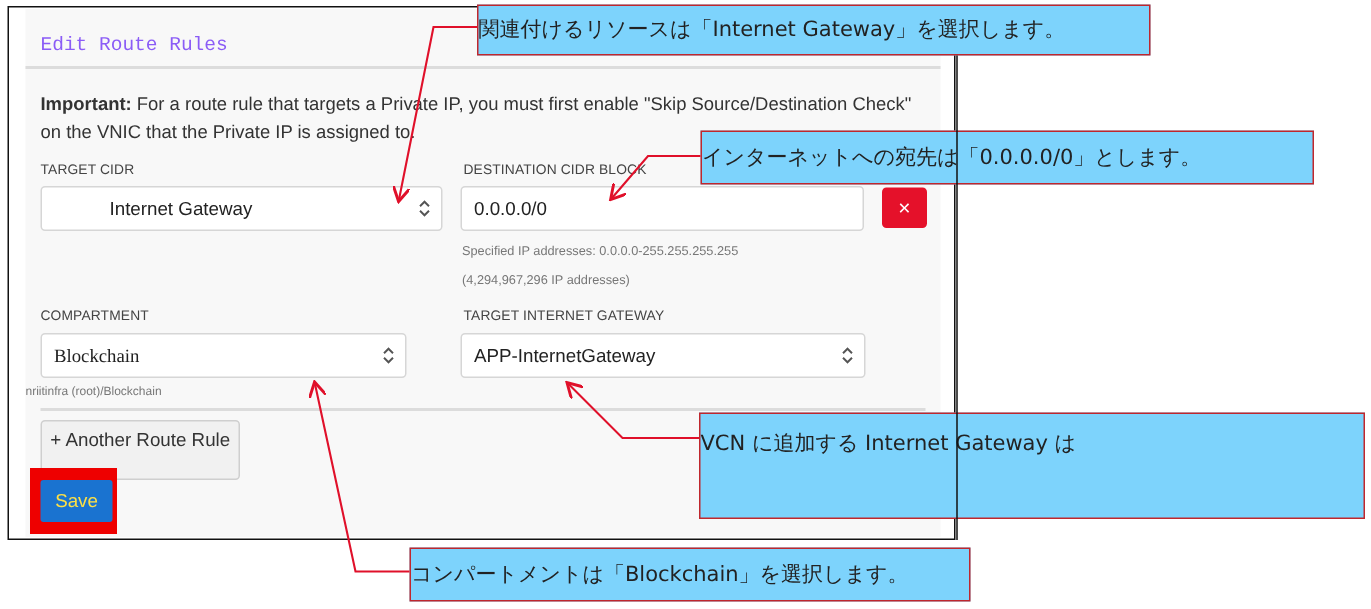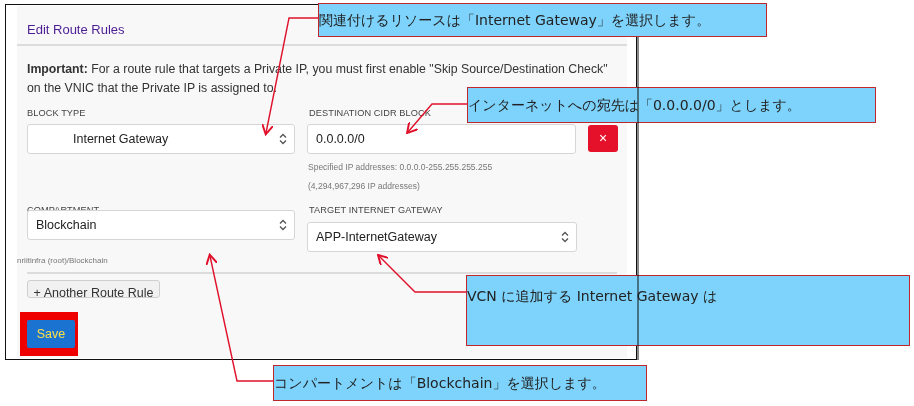--- a/index.html
+++ b/index.html
@@ -2,35 +2,35 @@
 <html><head>
 <meta charset="utf-8">
 <style>
   html, body { margin:0; padding:0; background:#ffffff; }
   body { width:914px; height:406px; position:relative; overflow:hidden;
          font-family:"Liberation Sans", sans-serif; color:#333; }
   .frame { position:absolute; left:5px; top:4px; width:632px; height:356px;
            border:1px solid #111; background:#fff; box-sizing:border-box; }
   .panel { position:absolute; left:17px; top:6px; width:610px; height:352px;
            background:#f8f8f8; }
-  .title { position:absolute; left:27px; top:22px; font-size:13px; color:#4c1d95; }
+  .title { position:absolute; left:27px; top:22px; font-size:13px; color:#8b5cf6;font-family:Liberation Mono, monospace; }
   .hr { position:absolute; left:17px; width:610px; height:2px; background:#dcdcdc; }
   .note { position:absolute; left:27px; top:60px; width:590px; font-size:12.3px;
           line-height:18.5px; color:#333; }
   .note b { font-weight:bold; }
   .lbl { position:absolute; font-size:9.2px; color:#444; letter-spacing:0.1px; }
   .select { position:absolute; height:30px; background:#fff; border:1px solid #d6d6d6;
             border-radius:3px; box-sizing:border-box; font-size:12.5px; color:#222;
             padding:0 8px; line-height:28px; }
   .chev { position:absolute; right:7px; top:8px; width:8px; height:12px; }
   .hint { position:absolute; font-size:8.5px; color:#777; }
   .del { position:absolute; left:588px; top:125px; width:30px; height:27px;
          background:#e5112a; border-radius:3px; color:#fff; text-align:center;
          line-height:27px; font-size:14px; }
-  .another { position:absolute; left:27px; top:280px; width:133px; height:18px;
+  .another { position:absolute; left:27px; top:280px; width:133px; height:40px;
              background:#f1f1f1; border:1px solid #cfcfcf; border-radius:3px;
              box-sizing:border-box; font-size:12.5px; color:#333; text-align:center; line-height:25px; }
   .save-hl { position:absolute; left:20px; top:312px; width:58px; height:44px;
              background:#ee0000; }
   .save { position:absolute; left:27px; top:320px; width:48px; height:28px; background:#1a73d0;
           border-radius:2px; color:#fde047; font-size:12.5px; text-align:center; line-height:28px; }
   .callout { position:absolute; background:#7dd3fc; border:1px solid #c0272d; box-sizing:border-box;
              font-family:"DejaVu Sans", sans-serif; font-size:14px; color:#222; padding-left:0; }
   svg.arrows { position:absolute; left:0; top:0; width:914px; height:406px; pointer-events:none; }
 </style>
@@ -40,38 +40,38 @@
 <div class="frame"></div>
 <div class="panel"></div>
 
 <div class="title">Edit Route Rules</div>
 <div class="hr" style="top:44px;"></div>
 
 <div class="note">
   <b>Important:</b><span> For a route rule that targets a Private IP, you must first enable "Skip Source/Destination Check" on the VNIC that the Private IP is assigned to.</span>
 </div>
 
-<div class="lbl" style="left:27px;top:108px;">BLOCK TYPE</div>
+<div class="lbl" style="left:27px;top:108px;">TARGET CIDR</div>
 <div class="select" style="left:27px;top:124px;width:268px;padding-left:45px;">
   <span>Internet Gateway</span>
   <svg class="chev" viewBox="0 0 8 12">
       <path d="M1 4.5 L4 1.5 L7 4.5 M1 7.5 L4 10.5 L7 7.5" fill="none" stroke="#555" stroke-width="1.3"></path>
     </svg>
 </div>
 
 <div class="lbl" style="left:309px;top:108px;">DESTINATION CIDR BLOCK</div>
 <div class="select" style="left:307px;top:124px;width:269px;">
   <span>0.0.0.0/0</span>
 </div>
 <div class="del"><span>×</span></div>
 <div class="hint" style="left:308px;top:162px;">Specified IP addresses: 0.0.0.0-255.255.255.255</div>
 <div class="hint" style="left:308px;top:181px;">(4,294,967,296 IP addresses)</div>
 
 <div class="lbl" style="left:27px;top:205px;">COMPARTMENT</div>
-<div class="select" style="left:27px;top:210px;width:268px;">
+<div class="select" style="left:27px;top:222px;width:244px;font-family:Liberation Serif, serif;">
   <span>Blockchain</span>
   <svg class="chev" viewBox="0 0 8 12">
       <path d="M1 4.5 L4 1.5 L7 4.5 M1 7.5 L4 10.5 L7 7.5" fill="none" stroke="#555" stroke-width="1.3"></path>
     </svg>
 </div>
 <div class="hint" style="left:17px;top:256px;font-size:8px;">nriitinfra (root)/Blockchain</div>
 
 <div class="lbl" style="left:309px;top:205px;">TARGET INTERNET GATEWAY</div>
 <div class="select" style="left:307px;top:222px;width:270px;">
   <span>APP-InternetGateway</span>

